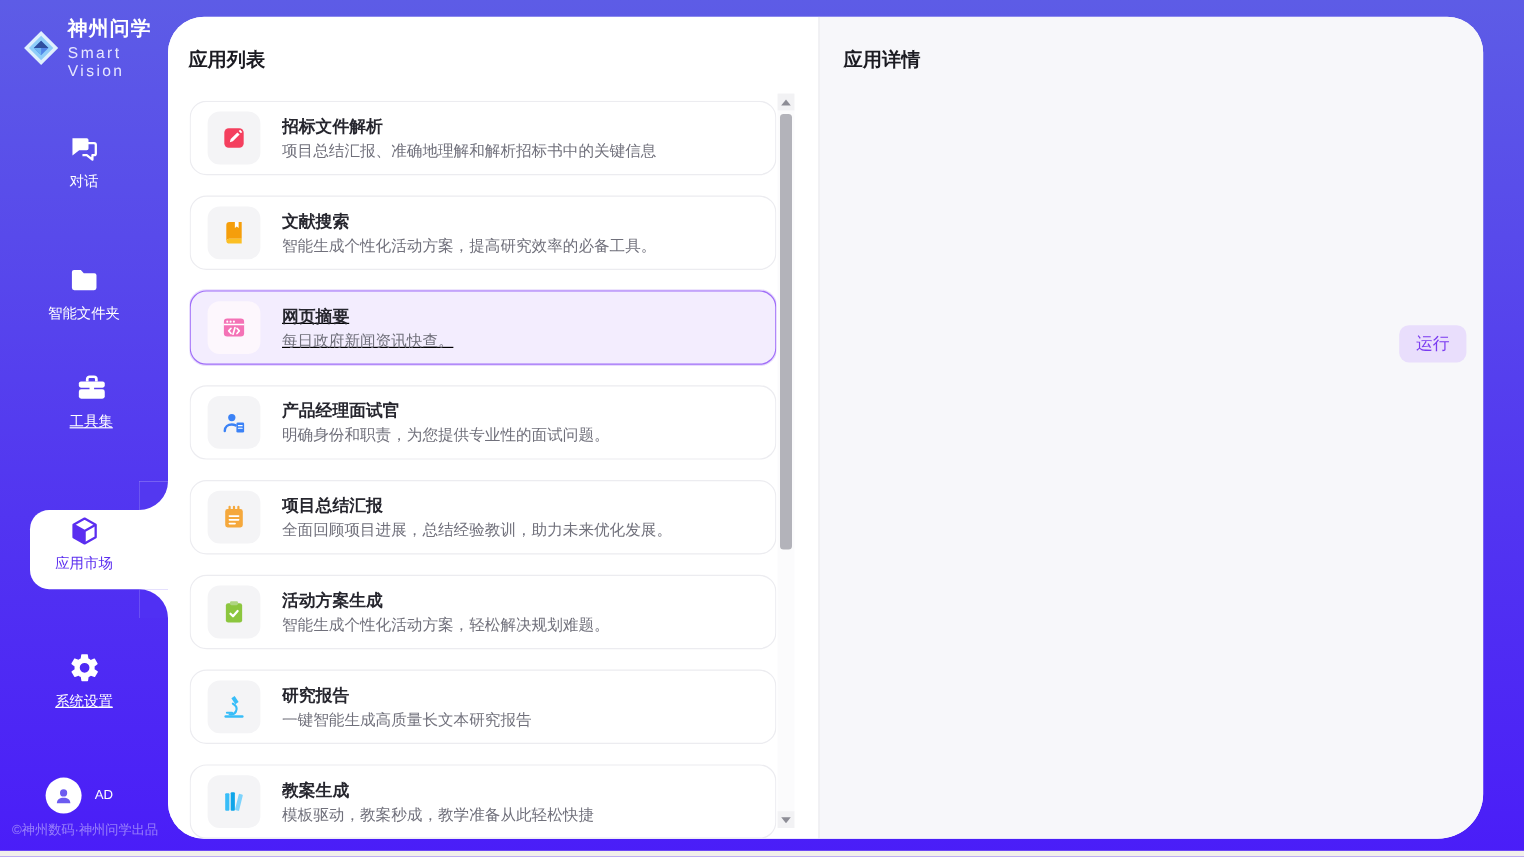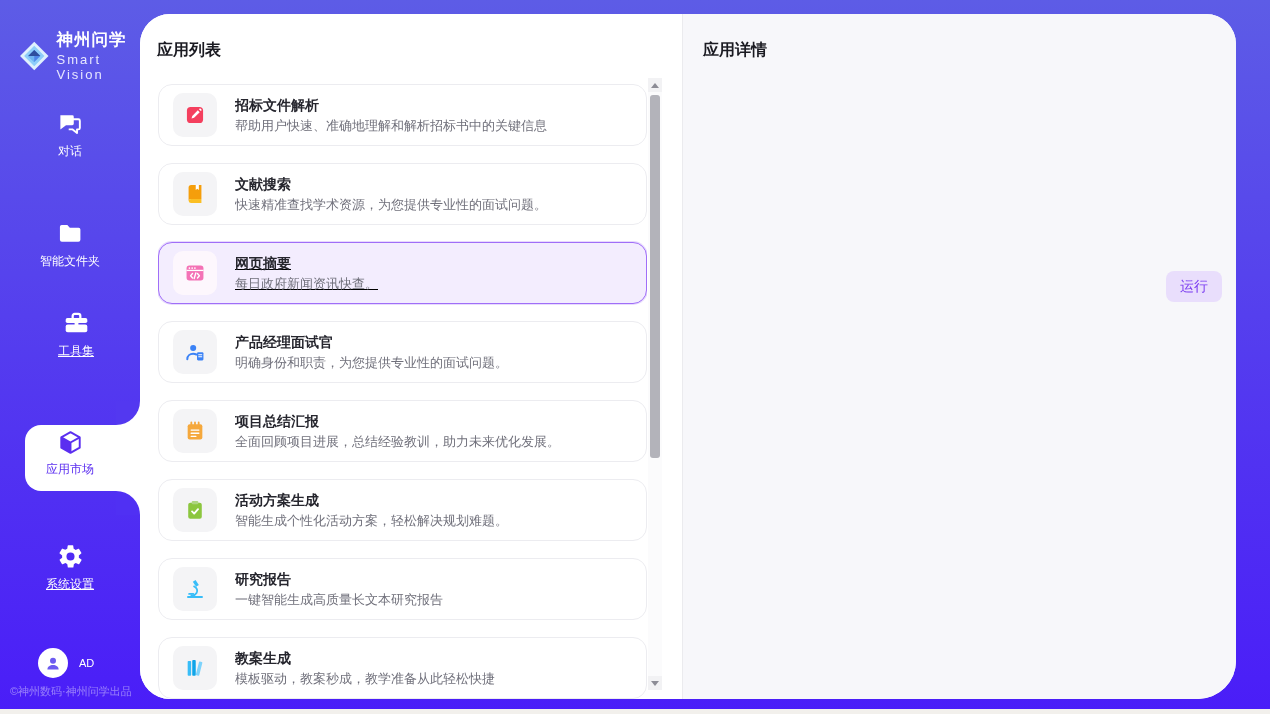--- a/index.html
+++ b/index.html
@@ -62,21 +62,21 @@
   .attach-row { position:absolute; left:17px; bottom:13px; display:flex;
     align-items:center; gap:17px; color:#a6a6ae; }
   .attach-row .sym { font-size:16px; line-height:16px; cursor:pointer; }
   .attach-row .sym.hash { font-weight:400; letter-spacing:1px; }
   .run-btn { position:absolute; right:14px; top:257px; height:31px; padding:0 14px;
     background:#e9defc; color:#7a3bf0; font-size:14px; border:none; border-radius:8px;
     display:flex; align-items:center; cursor:pointer; font-family:inherit; }
 
   
   .sidebar { position:absolute; left:0; top:0; width:140px; height:714px; }
-  .logo { position:absolute; left:18px; top:13px; display:flex; align-items:center; gap:6px;margin-top:16px; }
+  .logo { position:absolute; left:18px; top:13px; display:flex; align-items:center; gap:6px; }
   .logo-text .cn { font-size:16.5px; font-weight:700; color:#fff; letter-spacing:1px; }
   .logo-text .en { font-size:13px; color:#e7e7ff; letter-spacing:2px; margin-top:1px; }
 
   .nav-item { position:absolute; left:0; width:140px; text-align:center; cursor:pointer; }
   .nav-item .nav-label { display:inline-block; margin-top:6px; font-size:12px; color:#fff; }
   .nav-item.ul .nav-label { text-decoration:underline; }
   .nav-chat { top:110px; } .nav-folder { top:220px; } .nav-toolset { top:310px;padding-left:12px; }
   .nav-settings { top:543px; }
 
   .nav-active-bg { position:absolute; left:25px; top:425px; width:115px; height:66px;
@@ -111,35 +111,35 @@
       <div class="card">
         <div class="tile">
           <svg width="22" height="22" viewBox="0 0 24 24">
             <rect x="3.2" y="3.2" width="17.6" height="17.6" rx="4" fill="#f43f5e"></rect>
             <path d="M15.1 6.9l2 2-6.1 6.1-2.8.8.8-2.8z" fill="#fff"></path>
             <path d="M16.3 5.7l1.2-1.2 2 2-1.2 1.2z" fill="#fff"></path>
           </svg>
         </div>
         <div class="ct">
           <div class="t">招标文件解析</div>
-          <div class="d">帮助用户快速、准确地理解和解析招标书中的关键信息</div>
+          <div class="d">项目总结汇报、准确地理解和解析招标书中的关键信息</div>
         </div>
       </div>
 
       <div class="card">
         <div class="tile">
           <svg width="22" height="22" viewBox="0 0 24 24">
             <path d="M5 5A2.8 2.8 0 0 1 7.8 2.2H19v15.3H7.8A2.8 2.8 0 0 0 5 19.4z" fill="#f59e0b"></path>
             <path d="M5 19.4a2.8 2.8 0 0 0 2.8 2.4H19v-4.3H7.8A2.8 2.8 0 0 0 5 19.4z" fill="#fbbf24"></path>
             <path d="M12.8 2.2h3.4v5.4l-1.7-1.4-1.7 1.4z" fill="#fff"></path>
           </svg>
         </div>
         <div class="ct">
           <div class="t">文献搜索</div>
-          <div class="d">快速精准查找学术资源，为您提供专业性的面试问题。</div>
+          <div class="d">智能生成个性化活动方案，提高研究效率的必备工具。</div>
         </div>
       </div>
 
       <div class="card sel">
         <div class="tile">
           <svg width="22" height="22" viewBox="0 0 24 24">
             <rect x="2.8" y="3.8" width="18.4" height="16.4" rx="3" fill="#f472b6"></rect>
             <circle cx="5.9" cy="6.6" r=".95" fill="#fff"></circle>
             <circle cx="8.9" cy="6.6" r=".95" fill="#fff"></circle>
             <circle cx="11.9" cy="6.6" r=".95" fill="#fff"></circle>

